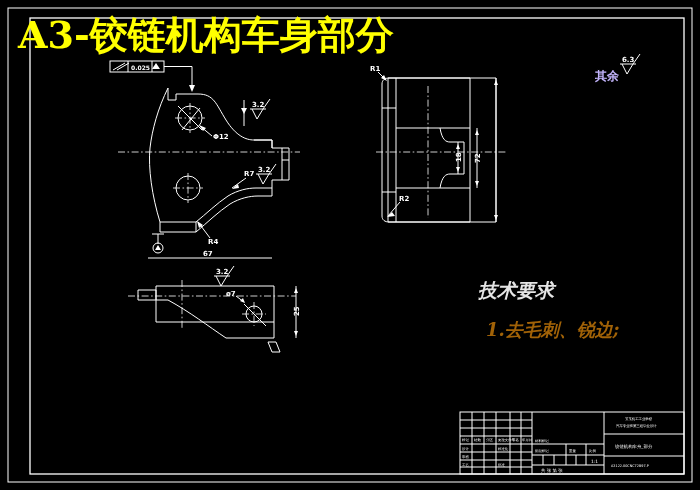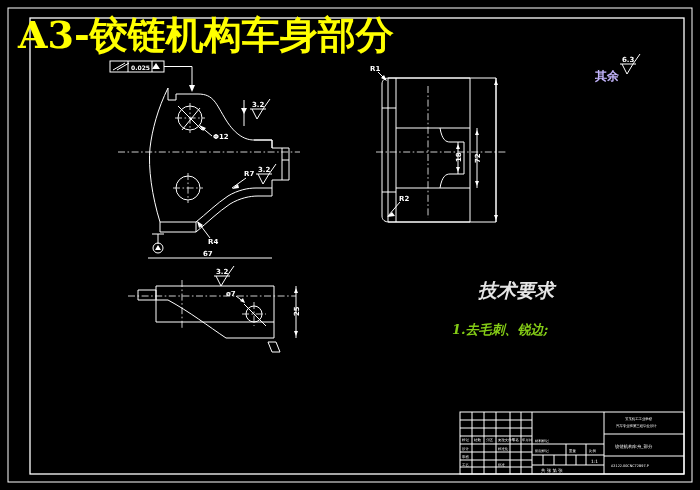--- a/index.html
+++ b/index.html
@@ -13,23 +13,23 @@
     font-family:"DejaVu Serif","Liberation Serif",serif;
     font-weight:700;font-size:38px;line-height:42px;
     letter-spacing:0px;white-space:nowrap;
   }
   .tr-head{
     position:absolute;left:478px;top:278px;color:#e5e5e5;
     font-family:"DejaVu Serif","Liberation Serif",serif;
     font-weight:700;font-style:italic;font-size:19px;white-space:nowrap;
   }
   .tr-list{
-    position:absolute;left:452px;top:322px;color:#84cc16;
+    position:absolute;left:486px;top:322px;color:#a16207;
     font-family:"DejaVu Serif","Liberation Serif",serif;
-    font-weight:700;font-style:italic;font-size:13px;line-height:16px;
+    font-weight:700;font-style:italic;font-size:18px;line-height:16px;
     white-space:nowrap;
   }
   .qiyu{
     position:absolute;left:595px;top:52px;color:#c4b5fd;
     font-family:"DejaVu Serif","Liberation Serif",serif;
     font-weight:700;font-size:12px;white-space:nowrap;margin-top:16px;
   }
   .dimtext{fill:#ffffff;font-family:"DejaVu Sans","Liberation Sans",sans-serif;
            font-size:7px;font-weight:bold;}
   .dimtext6{fill:#ffffff;font-family:"DejaVu Sans","Liberation Sans",sans-serif;

